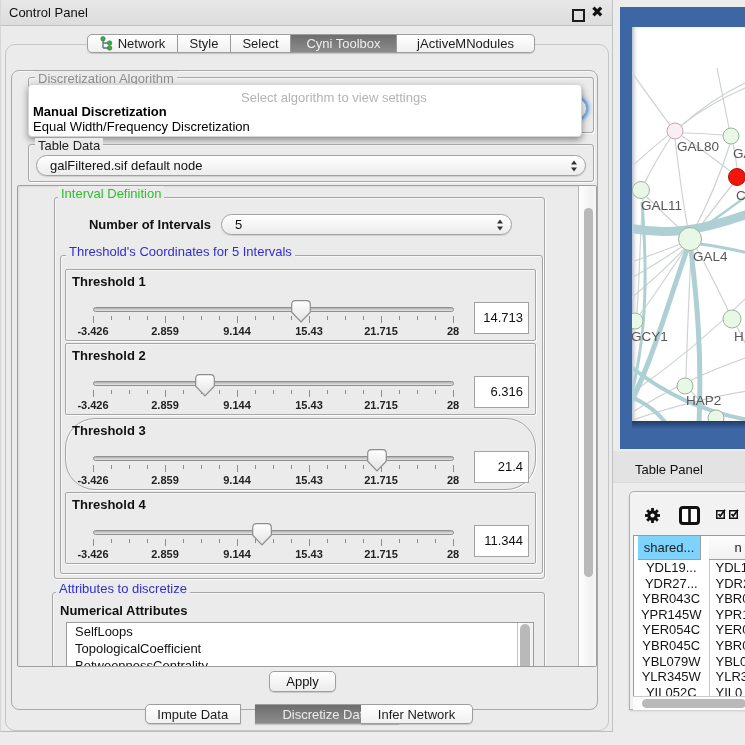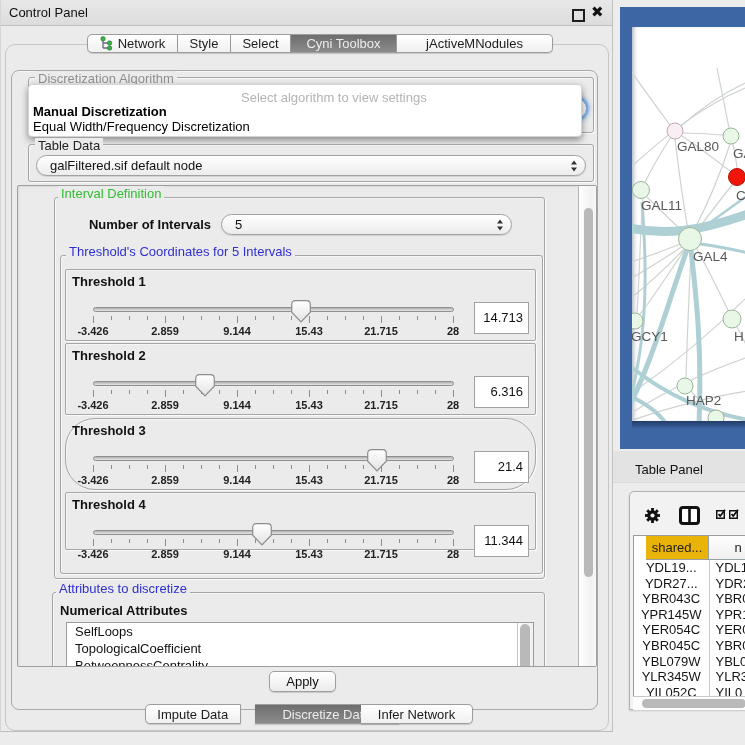--- a/index.html
+++ b/index.html
@@ -113,21 +113,21 @@
       </div>
       <div class="seg" style="left: 177px; width: 53px;">
         <span>Style</span>
       </div>
       <div class="seg" style="left: 230px; width: 60px;">
         <span>Select</span>
       </div>
       <div class="seg sel" style="left: 290px; width: 106px;">
         <span>Cyni Toolbox</span>
       </div>
-      <div class="seg last" style="left: 396px; width: 156px;">
+      <div class="seg last" style="left: 396px; width: 138px;">
         <span>jActiveMNodules</span>
       </div>
     </div>
 
   <div class="abs" id="tab-panel">
 
     <div class="groupbox" id="disc-group" style="left:16px;top:6px;width:566px;height:56px;"></div>
     <span class="grouptitle" id="disc-group-title" style="left:23px;top:0px;color:#8f8f8f;">Discretization Algorithm</span>
     <div class="combo focusring" id="disc-combo" style="left:24px;top:27px;width:551px;">
       <span class="cval"></span>
@@ -289,21 +289,21 @@
             <defs>
               <linearGradient id="thg2" x1="0" y1="0" x2="0" y2="1">
                 <stop offset="0" stop-color="#ffffff"></stop>
                 <stop offset="1" stop-color="#e2e2e2"></stop>
               </linearGradient>
             </defs>
             <path d="M4.5,0.7 H15.5 Q19.3,0.7 19.3,4.5 V12.2 L10,22 L0.7,12.2 V4.5 Q0.7,0.7 4.5,0.7 Z" fill="url(#thg2)" stroke="#8d8d8d" stroke-width="1.2"></path>
           </svg></div>
         <div class="thr-value" style="left: 408px; top: 32px;">21.4</div>
       </div>
-      <div class="thr-panel" style="left: 47px; top: 306px; width: 471px; height: 58px; padding-left: 24px;">
+      <div class="thr-panel" style="left: 47px; top: 306px; width: 471px; height: 72px; padding-left: 24px;">
         <div class="thr-label">Threshold 4</div>
         <div class="sl-groove" style="left: 27px; top: 37px; width: 361px;"></div>
         <div class="sl-tick" style="left: 27px; top: 46px; height: 7px;"></div>
         <div class="sl-tick" style="left: 45px; top: 46px; height: 4px;"></div>
         <div class="sl-tick" style="left: 63px; top: 46px; height: 4px;"></div>
         <div class="sl-tick" style="left: 81px; top: 46px; height: 4px;"></div>
         <div class="sl-tick" style="left: 99px; top: 46px; height: 7px;"></div>
         <div class="sl-tick" style="left: 117px; top: 46px; height: 4px;"></div>
         <div class="sl-tick" style="left: 135px; top: 46px; height: 4px;"></div>
         <div class="sl-tick" style="left: 153px; top: 46px; height: 4px;"></div>
@@ -450,21 +450,21 @@
     </svg>
     <svg class="tp-icon" style="left:86px;top:17px;" width="10" height="10" viewBox="0 0 10 10">
       <rect x="0.75" y="1.75" width="7.5" height="7.5" fill="#fff" stroke="#111" stroke-width="1.5"></rect>
       <path d="M2.5,5 L4.2,7 L9,0.8" fill="none" stroke="#111" stroke-width="1.8"></path>
     </svg>
     <svg class="tp-icon" style="left:99px;top:17px;" width="10" height="10" viewBox="0 0 10 10">
       <rect x="0.75" y="1.75" width="7.5" height="7.5" fill="#fff" stroke="#111" stroke-width="1.5"></rect>
       <path d="M2.5,5 L4.2,7 L9,0.8" fill="none" stroke="#111" stroke-width="1.8"></path>
     </svg>
     <div class="abs" id="tp-table">
-        <div class="th-cell" style="left: 12px; width: 63px; background: #eab308; justify-content: center; padding-left: 0px;">shared...</div>
+        <div class="th-cell" style="left: 4px; width: 63px; background: #7dd3fc; justify-content: center; padding-left: 0px;">shared...</div>
         <div class="th-cell" style="left: 74.5px; width: 80px; background: linear-gradient(rgb(253, 253, 253), rgb(240, 240, 240)); justify-content: flex-start; padding-left: 26px;">n</div>
         <div class="td-col" style="left: 0px; width: 74.5px; border-right: 1px solid rgb(201, 201, 201); text-align: center;">
           <div class="td-cell">YDL19...</div>
           <div class="td-cell">YDR27...</div>
           <div class="td-cell">YBR043C</div>
           <div class="td-cell">YPR145W</div>
           <div class="td-cell">YER054C</div>
           <div class="td-cell">YBR045C</div>
           <div class="td-cell">YBL079W</div>
           <div class="td-cell">YLR345W</div>

